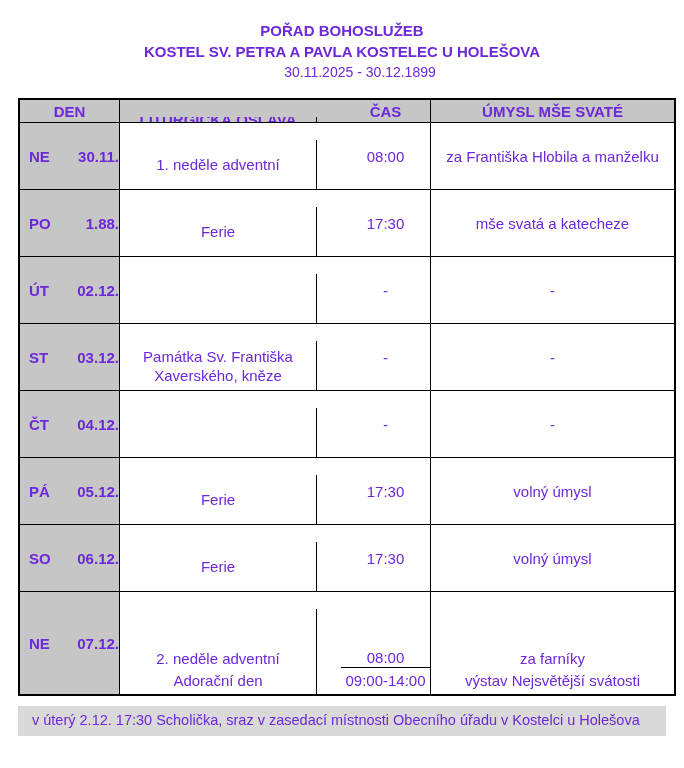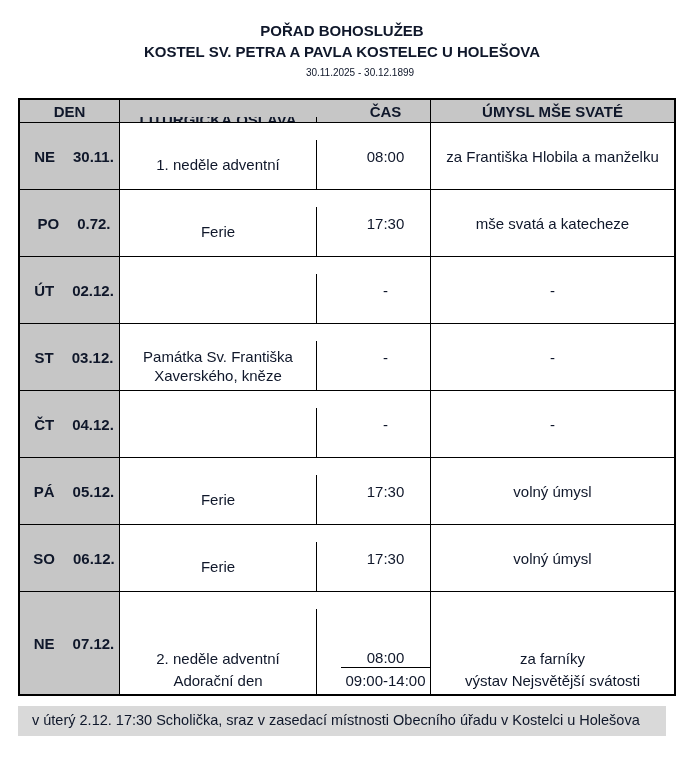--- a/index.html
+++ b/index.html
@@ -5,35 +5,35 @@
   html, body {
     margin: 0;
     padding: 0;
     background: #ffffff;
   }
   .page {
     position: relative;
     width: 684px;
     height: 768px;
     background: #ffffff;
-    color: #0f172a;
+    color: #6d28d9;
     font-family: "Liberation Sans", sans-serif;
     overflow: hidden;
   }
   .titleblock {
     padding-top: 20px;
     text-align: center;
   }
   .t1, .t2 {
     font-size: 15px;
     font-weight: bold;
     line-height: 21px;
   }
   .t3 {
-    font-size: 10px;
+    font-size: 14px;
     line-height: 21px;
     margin-left: 36px;
   }
   .schedule {
     position: absolute;
     left: 18px;
     right: 8px;
     top: 98px;
     border: 2px solid var(--border, #000);
     background: #fff;
@@ -61,21 +61,21 @@
     text-align: center;
     font-size: 15px;
     line-height: 19px;
     overflow: hidden;
   }
   .c1 {
     width: 100px;
     border-right: 1px solid var(--border, #000);
     background: var(--den-bg, #c6c6c6);
     font-weight: bold;
-    justify-content: center;
+    justify-content: space-between;
     text-align: left;
     padding-left: 9px;
     gap: 18px;
   }
   .head .c1 {
     justify-content: center;
     text-align: center;
     padding-left: 0;
     gap: 0;
   }
@@ -156,21 +156,21 @@
         <span>30.11.</span>
       </div>
       <div class="c c2">1. neděle adventní</div>
       <div class="c c3">08:00</div>
       <div class="c c4">za Františka Hlobila a manželku</div>
     </div>
 
     <div class="trow">
       <div class="c c1">
         <span>PO</span>
-        <span>0.72.</span>
+        <span>1.88.</span>
       </div>
       <div class="c c2">Ferie</div>
       <div class="c c3">17:30</div>
       <div class="c c4">mše svatá a katecheze</div>
     </div>
 
     <div class="trow">
       <div class="c c1">
         <span>ÚT</span>
         <span>02.12.</span>

